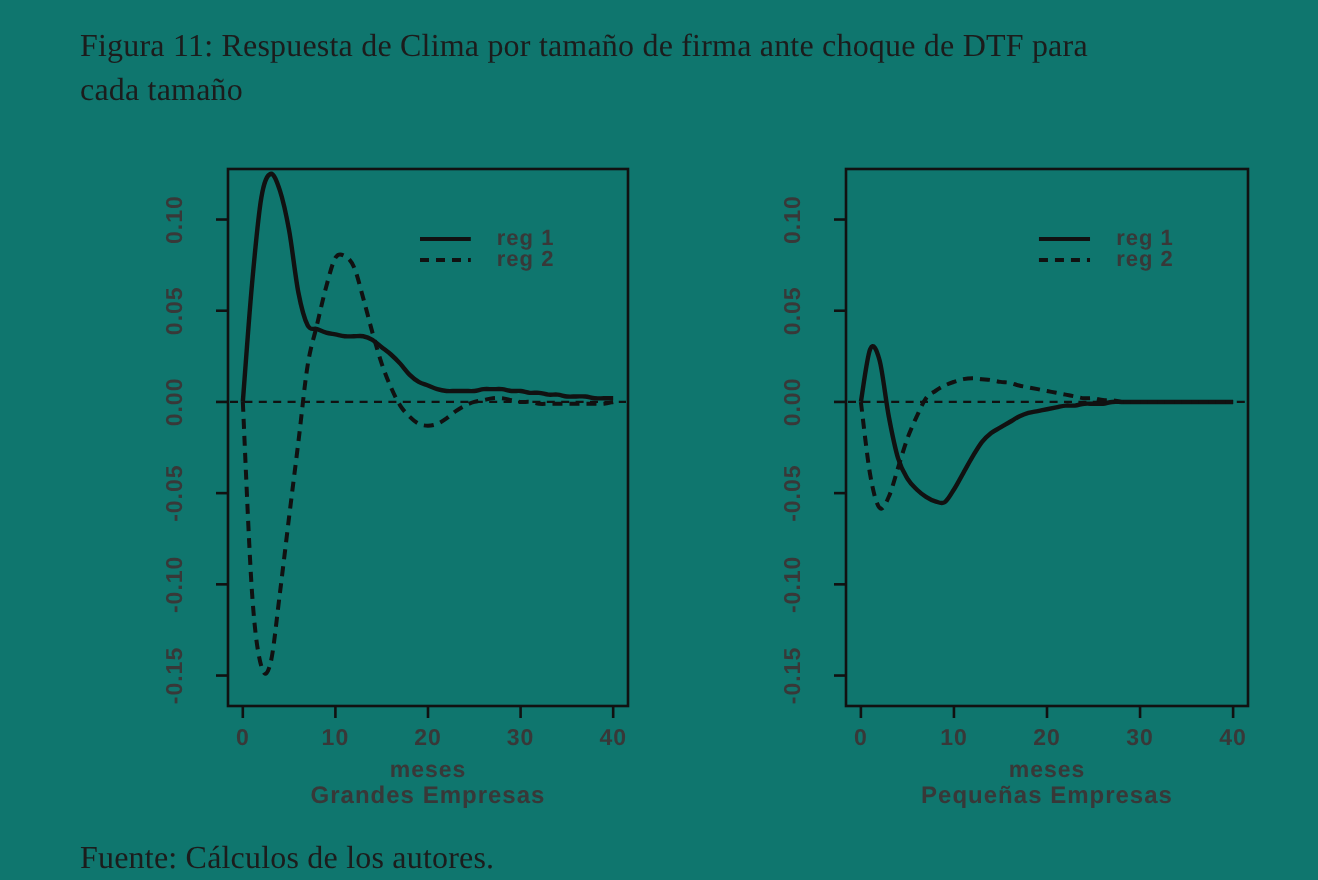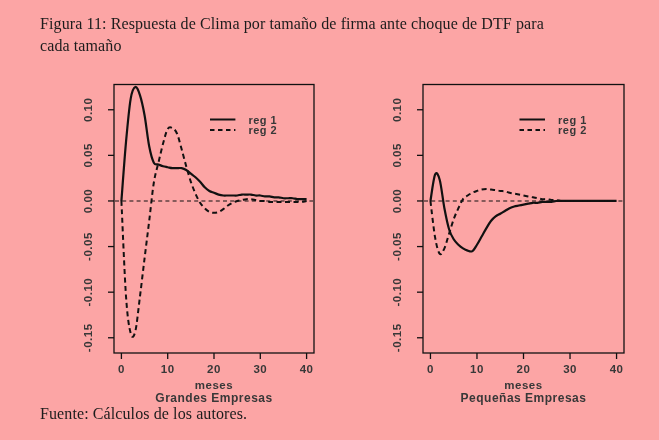--- a/index.html
+++ b/index.html
@@ -1,25 +1,25 @@
 <!DOCTYPE html>
 <html><head>
 <meta charset="utf-8">
 <style>
   html,body{margin:0;padding:0;background:#ffffff;}
   .page{
-    position:relative;width:659px;height:440px;background:#fca5a5;
+    position:relative;width:659px;height:440px;background:#0f766e;
     font-family:"Liberation Serif", serif;overflow:hidden;
   }
   .fig-title{
     position:absolute;left:40px;top:13px;width:565px;
     font-size:16px;line-height:21.5px;color:#1c1c1c;letter-spacing:.1px;
   }
   .fig-source{
-    position:absolute;left:40px;top:405px;
+    position:absolute;left:40px;top:421px;
     font-size:16px;color:#1c1c1c;letter-spacing:.1px;
   }
   .charts-svg{position:absolute;left:0;top:0;}
 </style>
 </head>
 <body>
 
 <div class="page">
   <div class="fig-title">
     <span>Figura 11: Respuesta de Clima por tamaño de firma ante choque de DTF para</span><br>

